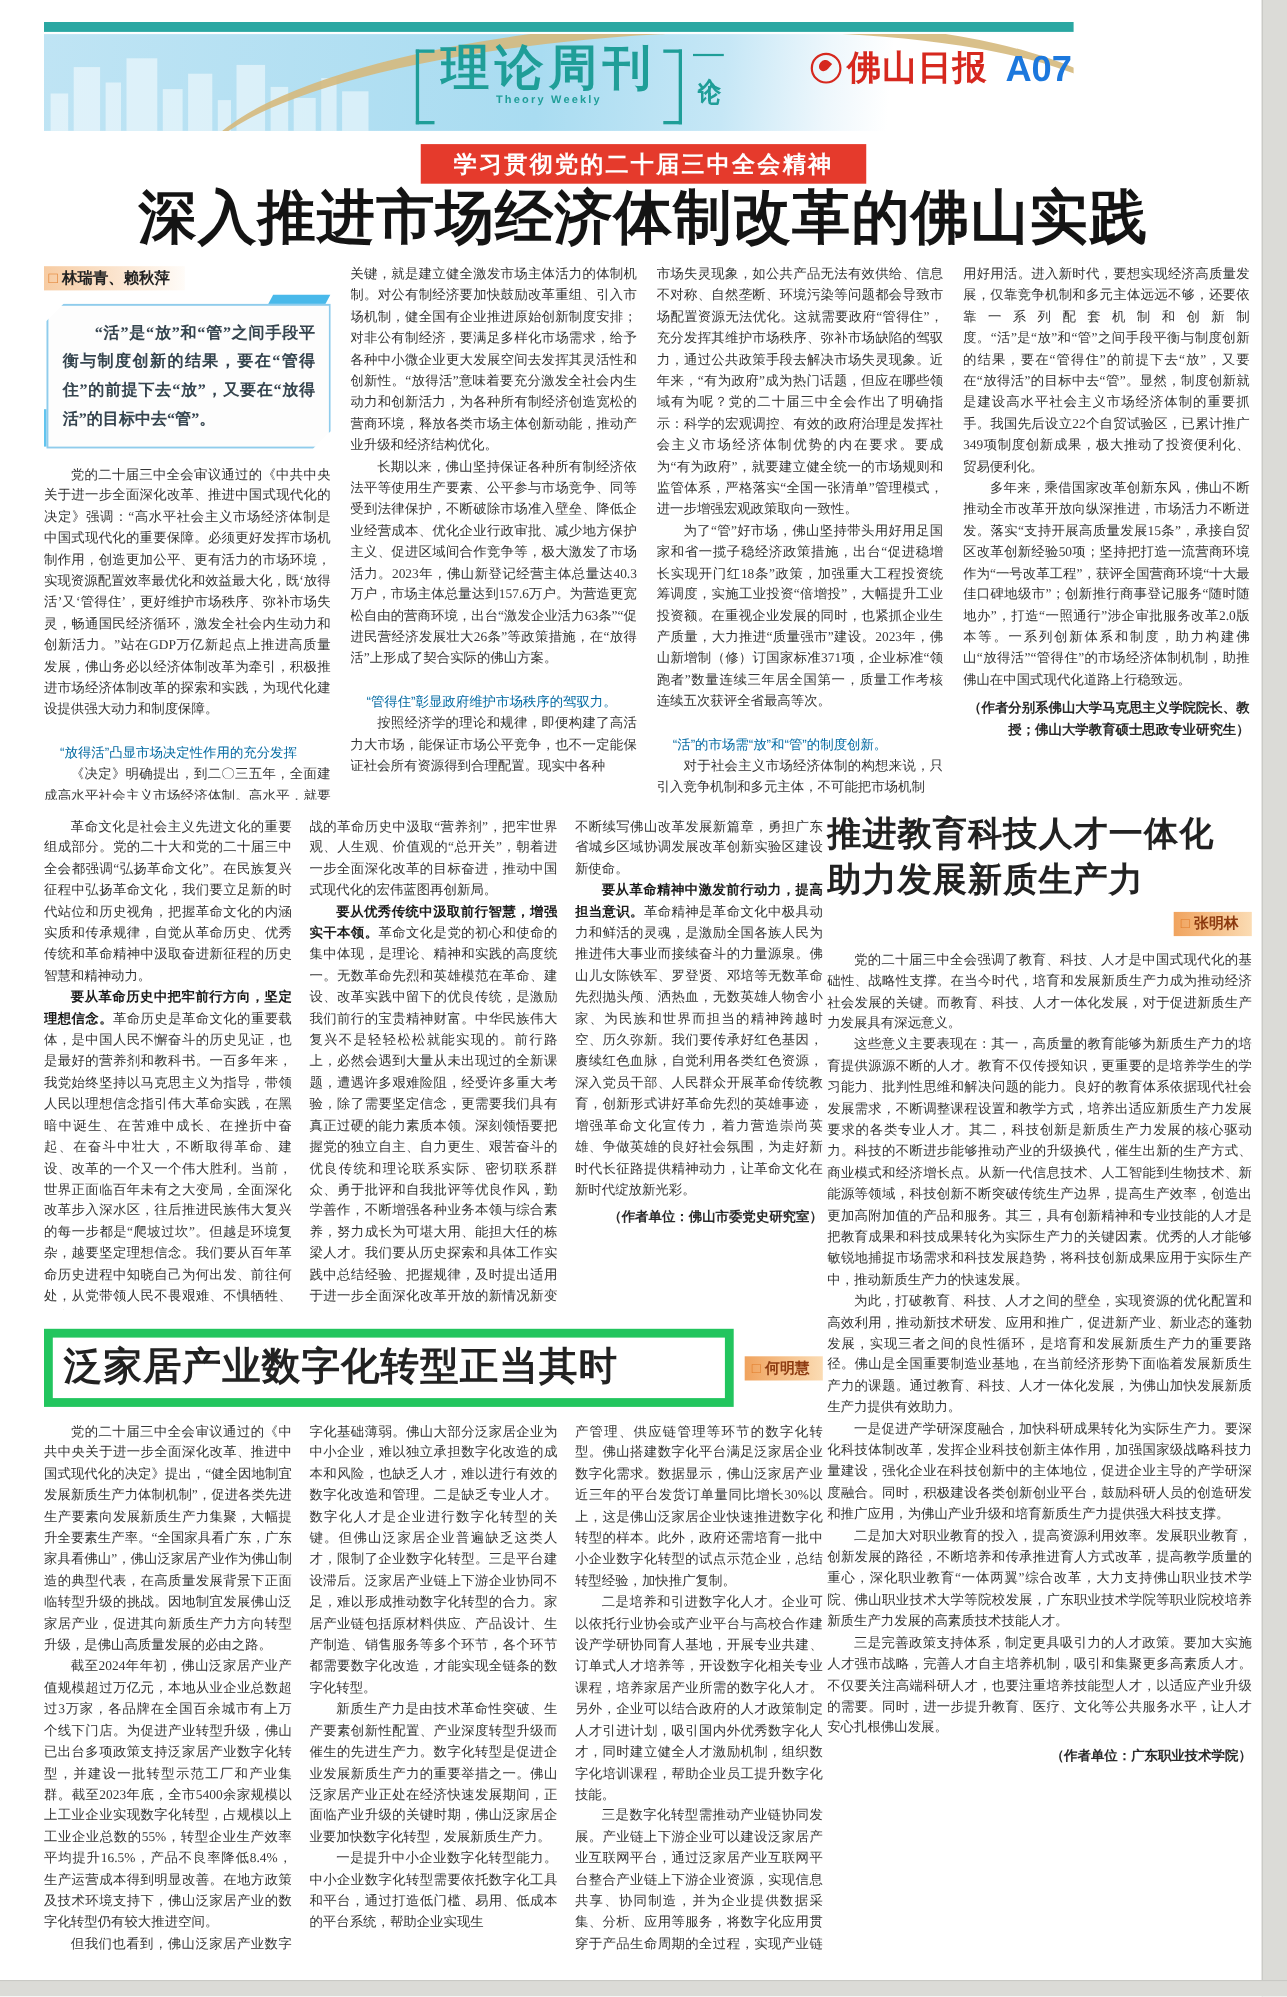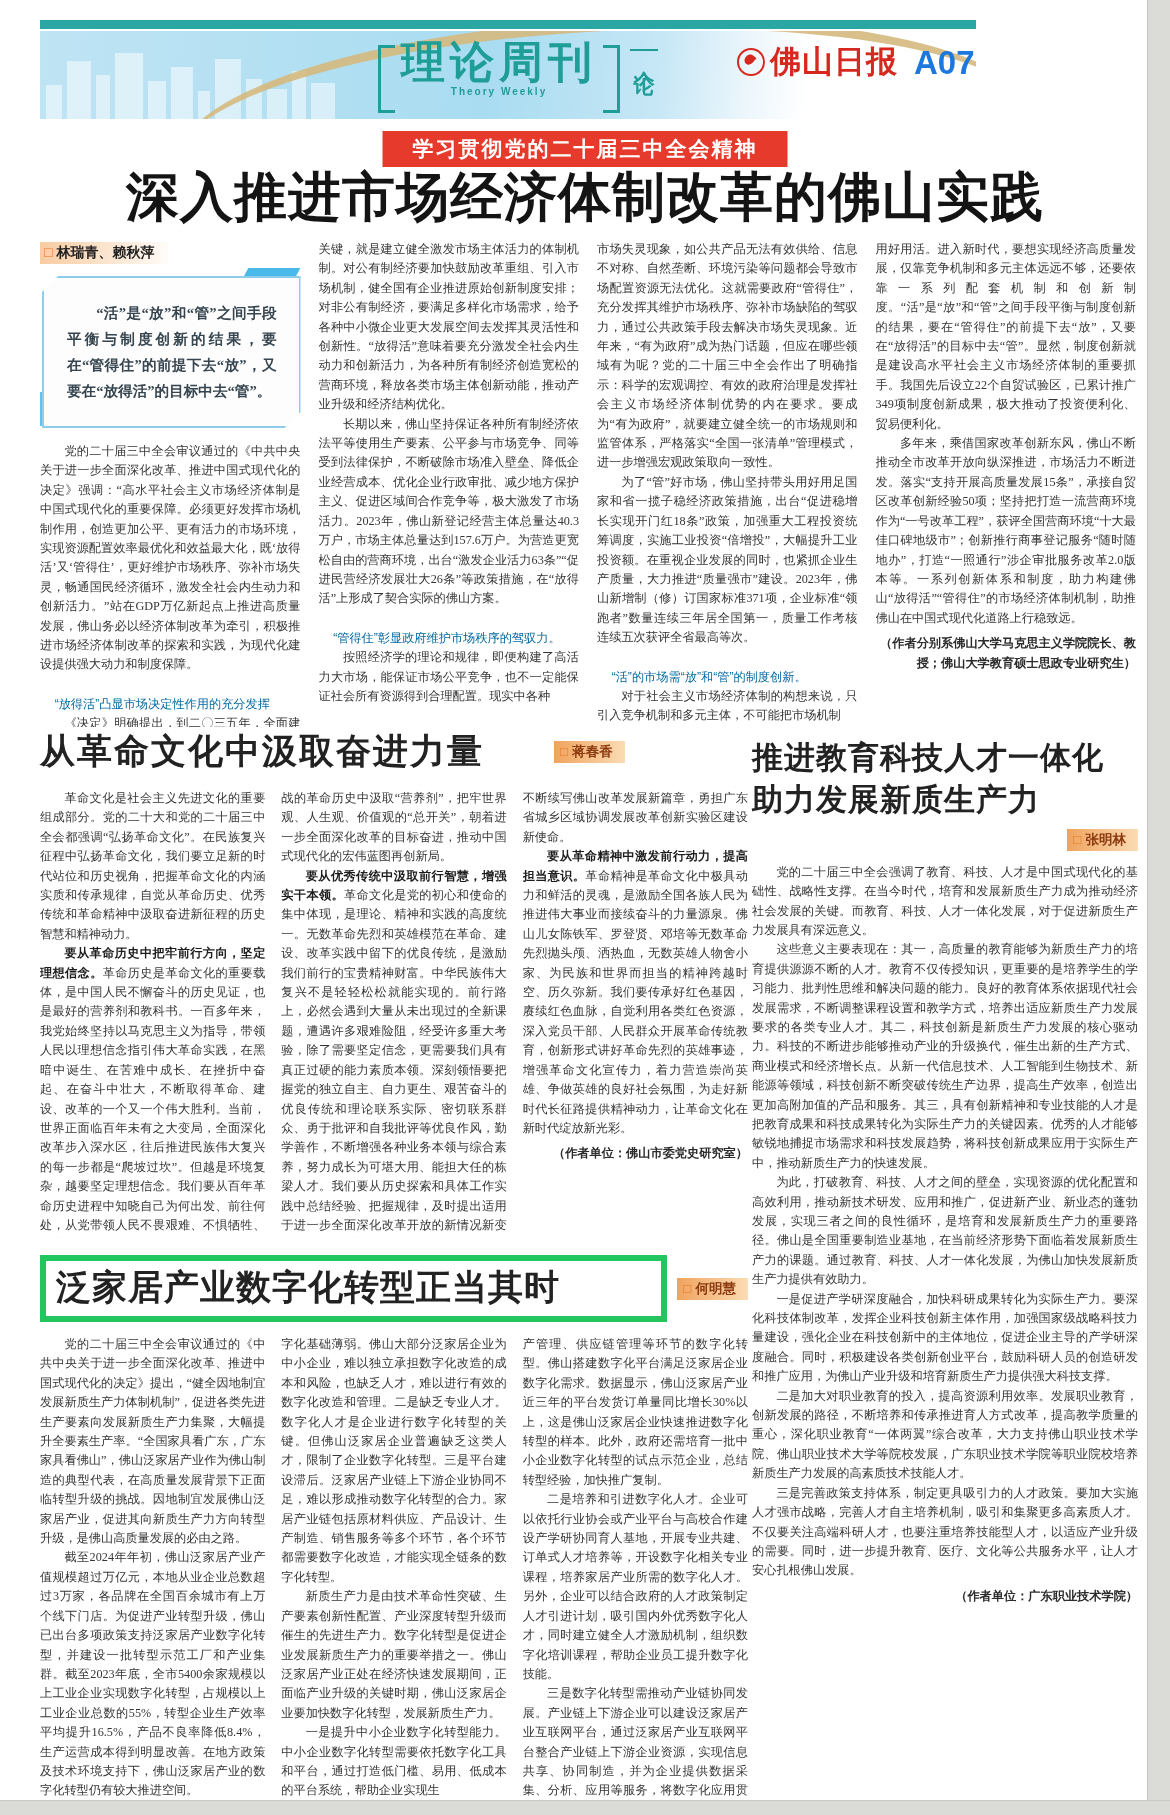--- a/index.html
+++ b/index.html
@@ -68,32 +68,32 @@
   .byline1{display:inline-block;margin:2px 0 10px 0;padding:2px 14px 2px 4px;
     background:linear-gradient(90deg,rgba(243,176,112,.65),rgba(253,233,210,.15));
     font-size:14px;font-weight:900;color:#222;}
   .sq-marker{color:#e07b28;font-weight:normal;margin-right:4px;}
   .quote-wrap{position:relative;margin:2px 0 14px 2px;}
   .q-sq1{position:absolute;right:6px;top:-8px;width:52px;height:20px;background:#49b9ea;transform:skewX(-28deg);}
   .q-sq2{position:absolute;left:-8px;bottom:2px;width:34px;height:34px;background:#62c4ee;}
   .quote-box{position:relative;background:#fdfdfd;border:2px solid #8fccec;padding:12px 12px 12px 13px;
     clip-path:polygon(16px 0,100% 0,100% calc(100% - 16px),calc(100% - 16px) 100%,0 100%,0 16px);}
   .quote-text{font-family:"Liberation Serif","DejaVu Serif",serif;font-size:14.6px;font-weight:bold;
-    color:#36454f;line-height:26px;text-indent:2em;text-align:justify;margin:10px;}
+    color:#36454f;line-height:26px;text-indent:2em;text-align:justify;margin:0;}
 
   
   .lower-left{position:absolute;top:728px;left:40px;width:708px;}
   .art2-head{display:flex;align-items:center;gap:70px;}
   .art2-headline{font-size:35px;font-weight:900;color:#222;letter-spacing:2px;white-space:nowrap;}
   .author-chip{flex:0 0 auto;display:inline-block;padding:2px 12px 2px 6px;font-size:13.5px;font-weight:900;
     color:#8c3a10;background:linear-gradient(90deg,#f0a35e,#fbdcb4);white-space:nowrap;}
   .art2-body{margin-top:14px;height:449px;}
   .art2-body.cols,.art4-body.cols{grid-template-columns:repeat(3,1fr);gap:16px;}
   .art4-row{display:flex;align-items:center;gap:10px;margin-top:17px;}
-  .red-box{flex:1;border:6px solid #22c55e;padding:3px 12px 5px 10px;background:#fff;}
+  .red-box{flex:1;border:8px solid #22c55e;padding:3px 12px 5px 10px;background:#fff;}
   .art4-headline{font-size:35px;font-weight:900;color:#222;letter-spacing:1px;white-space:nowrap;}
   .art4-body{margin-top:13px;height:482px;}
 
   
   .art3{position:absolute;top:737px;left:752px;width:386px;}
   .art3-headline{font-size:31px;font-weight:900;color:#222;line-height:1.35;letter-spacing:1px;}
   .art3-authorrow{text-align:right;margin-top:8px;}
   .art3-body{margin-top:12px;height:818px;overflow:hidden;}
 </style>
 </head>
@@ -178,26 +178,20 @@
       </div>
     <div class="colbox">
         <p class="para ni">用好用活。进入新时代，要想实现经济高质量发展，仅靠竞争机制和多元主体远远不够，还要依靠一系列配套机制和创新制度。“活”是“放”和“管”之间手段平衡与制度创新的结果，要在“管得住”的前提下去“放”，又要在“放得活”的目标中去“管”。显然，制度创新就是建设高水平社会主义市场经济体制的重要抓手。我国先后设立22个自贸试验区，已累计推广349项制度创新成果，极大推动了投资便利化、贸易便利化。</p>
         <p class="para">多年来，乘借国家改革创新东风，佛山不断推动全市改革开放向纵深推进，市场活力不断迸发。落实“支持开展高质量发展15条”，承接自贸区改革创新经验50项；坚持把打造一流营商环境作为“一号改革工程”，获评全国营商环境“十大最佳口碑地级市”；创新推行商事登记服务“随时随地办”，打造“一照通行”涉企审批服务改革2.0版本等。一系列创新体系和制度，助力构建佛山“放得活”“管得住”的市场经济体制机制，助推佛山在中国式现代化道路上行稳致远。</p>
         <p class="attr">（作者分别系佛山大学马克思主义学院院长、教授；佛山大学教育硕士思政专业研究生）</p>
       </div>
   </div>
 </div>
 
 <div class="lower-left">
-  <div class="art2-head">
-    <div class="art2-headline">从革命文化中汲取奋进力量</div>
-    <div class="author-chip">
-      <span class="sq-marker">□</span><span>蒋春香</span>
-    </div>
-  </div>
   <div class="art2-body cols">
     <div class="colbox">
         <p class="para">革命文化是社会主义先进文化的重要组成部分。党的二十大和党的二十届三中全会都强调“弘扬革命文化”。在民族复兴征程中弘扬革命文化，我们要立足新的时代站位和历史视角，把握革命文化的内涵实质和传承规律，自觉从革命历史、优秀传统和革命精神中汲取奋进新征程的历史智慧和精神动力。</p>
         <p class="para"><b>要从革命历史中把牢前行方向，坚定理想信念。</b>革命历史是革命文化的重要载体，是中国人民不懈奋斗的历史见证，也是最好的营养剂和教科书。一百多年来，我党始终坚持以马克思主义为指导，带领人民以理想信念指引伟大革命实践，在黑暗中诞生、在苦难中成长、在挫折中奋起、在奋斗中壮大，不断取得革命、建设、改革的一个又一个伟大胜利。当前，世界正面临百年未有之大变局，全面深化改革步入深水区，往后推进民族伟大复兴的每一步都是“爬坡过坎”。但越是环境复杂，越要坚定理想信念。我们要从百年革命历史进程中知晓自己为何出发、前往何处，从党带领人民不畏艰难、不惧牺牲、坚定信念、坚持奋</p>
       </div>
     <div class="colbox">
         <p class="para ni">战的革命历史中汲取“营养剂”，把牢世界观、人生观、价值观的“总开关”，朝着进一步全面深化改革的目标奋进，推动中国式现代化的宏伟蓝图再创新局。</p>
         <p class="para"><b>要从优秀传统中汲取前行智慧，增强实干本领。</b>革命文化是党的初心和使命的集中体现，是理论、精神和实践的高度统一。无数革命先烈和英雄模范在革命、建设、改革实践中留下的优良传统，是激励我们前行的宝贵精神财富。中华民族伟大复兴不是轻轻松松就能实现的。前行路上，必然会遇到大量从未出现过的全新课题，遭遇许多艰难险阻，经受许多重大考验，除了需要坚定信念，更需要我们具有真正过硬的能力素质本领。深刻领悟要把握党的独立自主、自力更生、艰苦奋斗的优良传统和理论联系实际、密切联系群众、勇于批评和自我批评等优良作风，勤学善作，不断增强各种业务本领与综合素养，努力成长为可堪大用、能担大任的栋梁人才。我们要从历史探索和具体工作实践中总结经验、把握规律，及时提出适用于进一步全面深化改革开放的新情况新变化的新思路、新方法，</p>
       </div>
     <div class="colbox">

